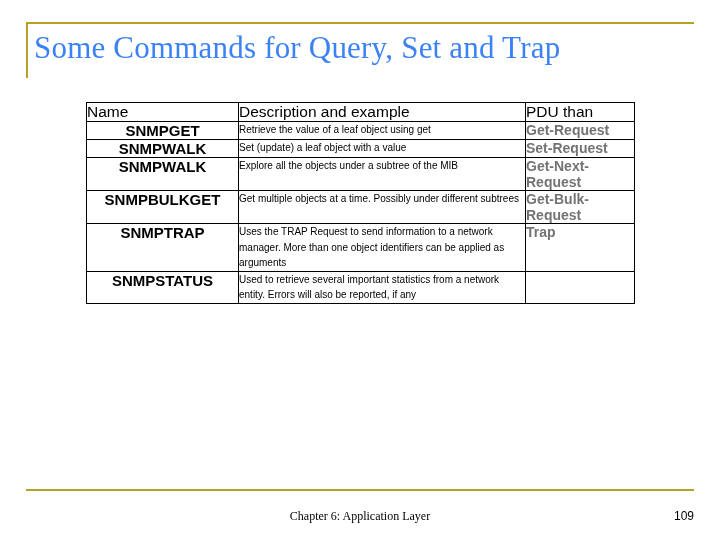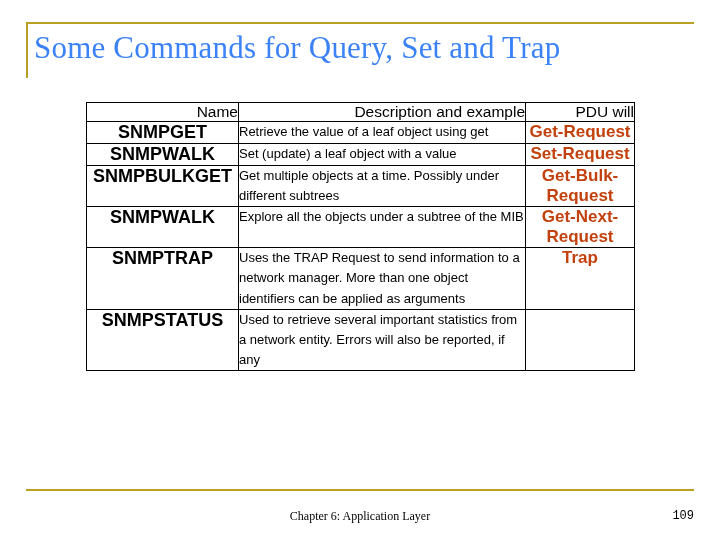--- a/index.html
+++ b/index.html
@@ -68,68 +68,68 @@
   table.cmd-table th {
     border: 1px solid #000000;
     vertical-align: top;
     padding: 0;
   }
   .col-name  { width: 152px; }
   .col-desc  { width: 287px; }
   .col-pdu   { width: 109px; }
 
   th.hdr {
-    text-align: right;
+    text-align: left;
     font-weight: normal;
     font-size: 15.5px;
     color: #000;
     padding: 6px 4px 7px 4px;
     vertical-align: middle;
   }
   td.cell-name {
     text-align: center;
-    font-size: 18px;
+    font-size: 15px;
     font-weight: bold;
     color: #000;
     padding: 9px 3px 9px 3px;
     vertical-align: middle;
   }
   td.cell-desc {
     text-align: left;
-    font-size: 13px;
+    font-size: 10px;
     color: #000;
     padding: 8px 6px 8px 7px;
     line-height: 1.55;
   }
   td.cell-pdu {
-    text-align: center;
-    font-size: 17px;
+    text-align: left;
+    font-size: 14px;
     font-weight: bold;
-    color: #c2410c;
+    color: #737373;
     padding: 9px 3px 9px 3px;
     vertical-align: middle;
     word-wrap: break-word;
     overflow-wrap: break-word;
   }
   .row-tall td { }
   .footer-note {
     position: absolute;
     left: 0;
     top: 509px;
     width: 720px;
     text-align: center;
     font-family: "Liberation Serif", serif;
     font-size: 12px;
     color: #000;
   }
   .page-num {
     position: absolute;
     right: 26px;
     top: 509px;
-    font-family: Liberation Mono, monospace;
+    font-family: Liberation Sans, sans-serif;
     font-size: 12px;
     color: #000;
   }
 </style>
 </head>
 <body>
 
 <div class="slide">
 
   <div class="line-top"></div>
@@ -141,43 +141,43 @@
   <table class="cmd-table">
     <colgroup>
       <col class="col-name">
       <col class="col-desc">
       <col class="col-pdu">
     </colgroup>
     <thead>
       <tr>
         <th class="hdr">Name</th>
         <th class="hdr">Description and example</th>
-        <th class="hdr">PDU will</th>
+        <th class="hdr">PDU than</th>
       </tr>
     </thead>
     <tbody>
       <tr>
         <td class="cell-name">SNMPGET</td>
         <td class="cell-desc">Retrieve the value of a leaf object using get</td>
         <td class="cell-pdu">Get-Request</td>
       </tr>
       <tr>
         <td class="cell-name">SNMPWALK</td>
         <td class="cell-desc">Set (update) a leaf object with a value</td>
         <td class="cell-pdu">Set-Request</td>
       </tr>
       <tr class="row-tall">
+        <td class="cell-name">SNMPWALK</td>
+        <td class="cell-desc">Explore all the objects under a subtree of the MIB</td>
+        <td class="cell-pdu">Get-Next-Request</td>
+      </tr>
+      <tr class="row-tall">
         <td class="cell-name">SNMPBULKGET</td>
         <td class="cell-desc">Get multiple objects at a time. Possibly under different subtrees</td>
         <td class="cell-pdu">Get-Bulk-Request</td>
-      </tr>
-      <tr class="row-tall">
-        <td class="cell-name">SNMPWALK</td>
-        <td class="cell-desc">Explore all the objects under a subtree of the MIB</td>
-        <td class="cell-pdu">Get-Next-Request</td>
       </tr>
       <tr class="row-tall">
         <td class="cell-name">SNMPTRAP</td>
         <td class="cell-desc">Uses the TRAP Request to send information to a network manager. More than one object identifiers can be applied as arguments</td>
         <td class="cell-pdu">Trap</td>
       </tr>
       <tr class="row-tall">
         <td class="cell-name">SNMPSTATUS</td>
         <td class="cell-desc">Used to retrieve several important statistics from a network entity. Errors will also be reported, if any</td>
         <td class="cell-pdu"></td>

